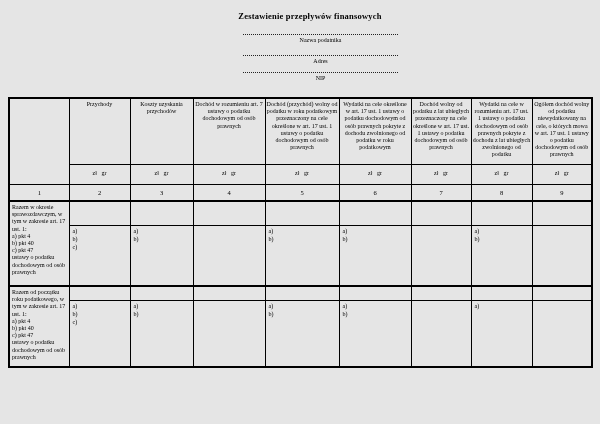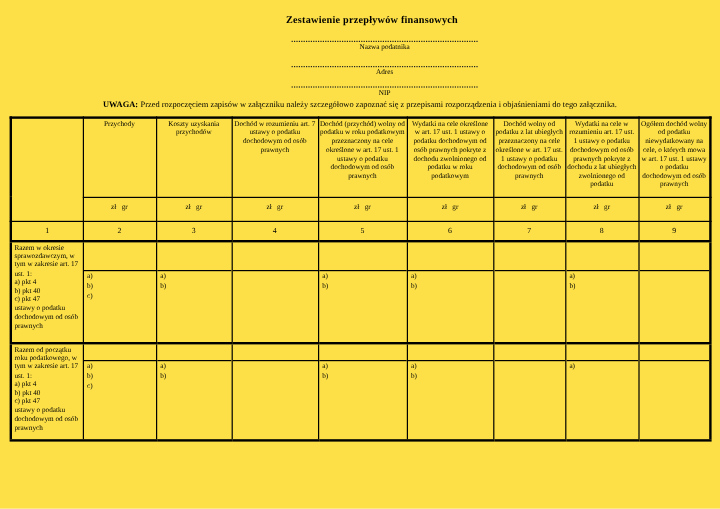--- a/index.html
+++ b/index.html
@@ -4,21 +4,21 @@
 <style>
   * { margin:0; padding:0; box-sizing:border-box; }
   html,body { width:600px; height:424px; }
   body {
     background:#fff;
     color:#000;
     font-family:"Liberation Serif","DejaVu Serif",serif;
     position:relative;
     overflow:hidden;
   }
-  .page { position:absolute; inset:0; background:#fde047;text-decoration:underline; }
+  .page { position:absolute; inset:0; background:#e5e5e5;text-decoration:underline; }
 
   .title {
     position:absolute; top:11px; left:10px; width:600px;
     text-align:center; font-size:8.5px; font-weight:bold;
     letter-spacing:.2px;
   }
 
   .field-line {
     position:absolute; left:243px; width:155px; height:5px;
     border-bottom:1px dotted #222;
@@ -95,21 +95,20 @@
 
   <div class="field-line fl1"></div>
   <div class="field-label flb1">Nazwa podatnika</div>
 
   <div class="field-line fl2"></div>
   <div class="field-label flb2">Adres</div>
 
   <div class="field-line fl3"></div>
   <div class="field-label flb3">NIP</div>
 
-  <div class="notice"><span class="notice-label">UWAGA:</span><span>Przed rozpoczęciem zapisów w załączniku należy szczegółowo zapoznać się z przepisami rozporządzenia i objaśnieniami do tego załącznika.</span></div>
 
   <table class="flows-table">
     <colgroup>
       <col style="width:60px">
         <col style="width:61px">
         <col style="width:63px">
       <col style="width:72px">
         <col style="width:74px">
         <col style="width:72px">
       <col style="width:60px">

